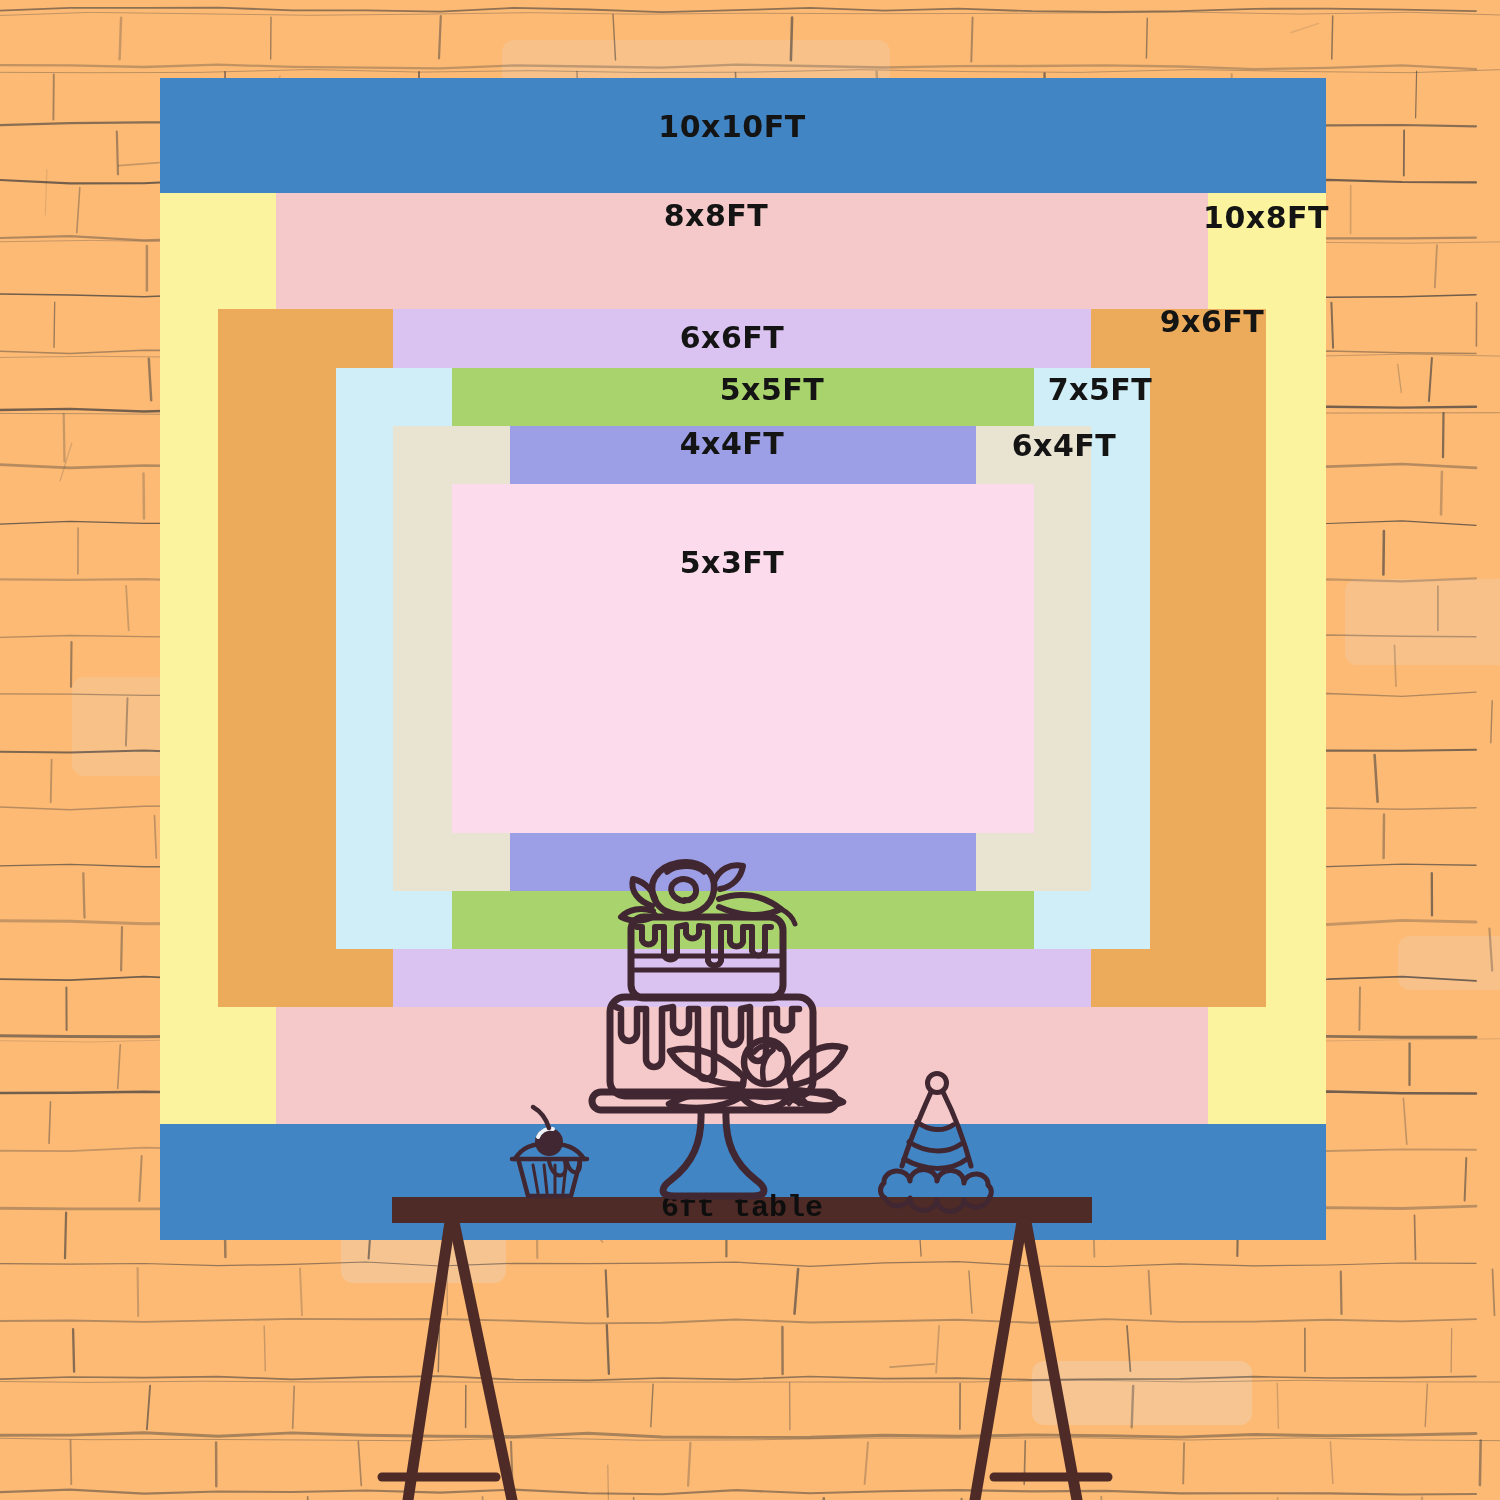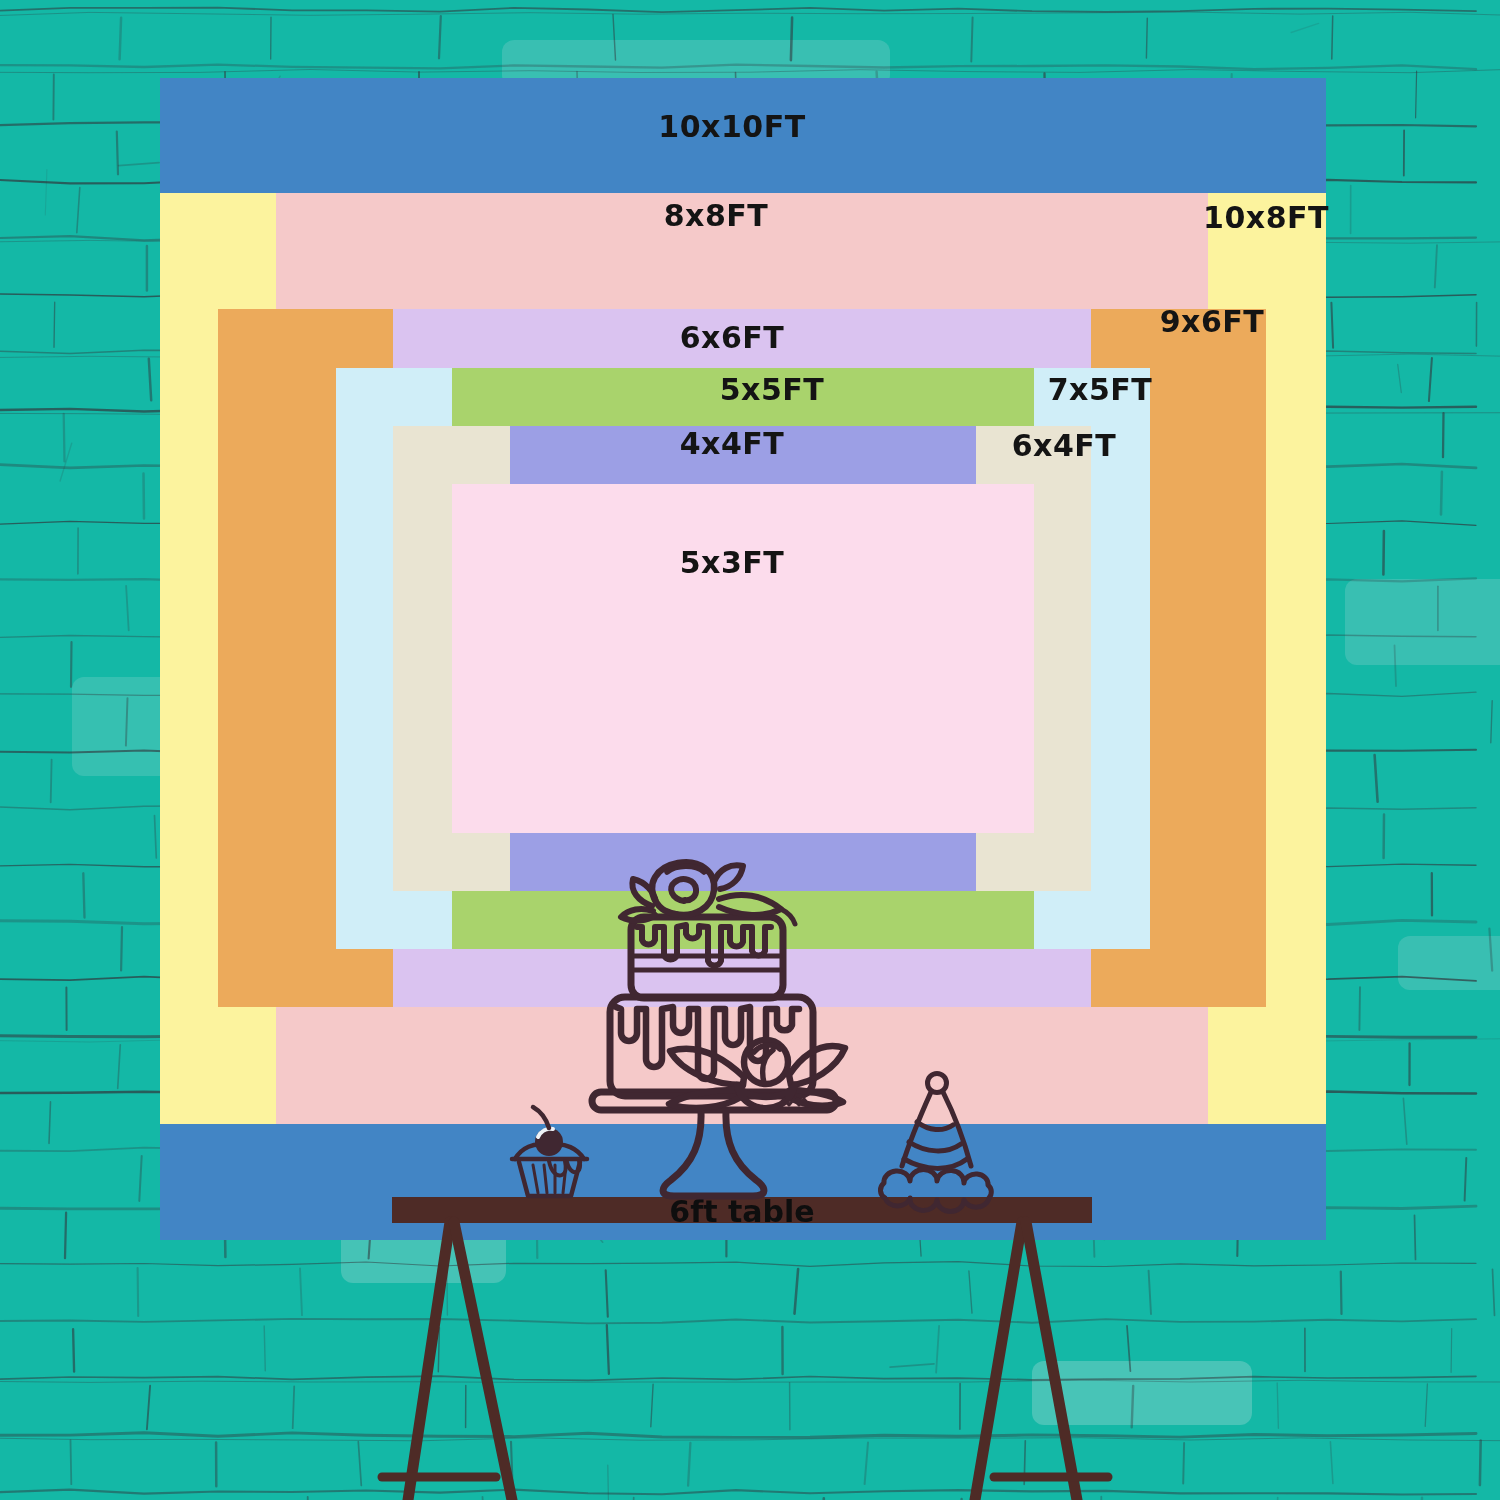--- a/index.html
+++ b/index.html
@@ -1,33 +1,33 @@
 <!DOCTYPE html>
 <html style="--line: #402731; --table: #4e2b26; --table-label: #0e0e0e; --label-color: #141414;"><head>
 <meta charset="utf-8">
 <title>Backdrop Size Comparison</title>
 <style>
   html,body{margin:0;padding:0;background:#ffffff;overflow:hidden;}
   .stage{
     position:relative;width:1500px;height:1500px;overflow:hidden;
-    background:#14b8a6;
+    background:#fdba74;
     font-family:"DejaVu Sans","Liberation Sans",sans-serif;
   }
   #wall{position:absolute;left:0;top:0;width:1500px;height:1500px;}
   #backdrop{position:absolute;left:0;top:0;width:1500px;height:1500px;}
   .size-rect{position:absolute;}
   .size-label{
     position:absolute;transform:translate(-50%,-50%);
     font-size:30px;font-weight:600;color:var(--label-color,#141414);
     white-space:nowrap;line-height:1;letter-spacing:0.5px;
   }
   .tabletop{
     position:absolute;left:392px;top:1197px;width:700px;height:26px;
     background:var(--table,#4e2b26);
-    display:flex;align-items:flex-start;justify-content:center;
+    display:flex;align-items:flex-end;justify-content:center;font-family:Liberation Mono, monospace;
   }
   .tabletop span{
     font-size:30px;font-weight:600;color:var(--table-label,#0e0e0e);line-height:1;
   }
   #art{position:absolute;left:0;top:0;width:1500px;height:1500px;pointer-events:none;}
   .la{fill:none;stroke:var(--line,#402731);stroke-linecap:round;stroke-linejoin:round;}
   .leg{fill:none;stroke:var(--table,#4e2b26);stroke-linecap:round;}
 </style>
 </head>
 <body>

